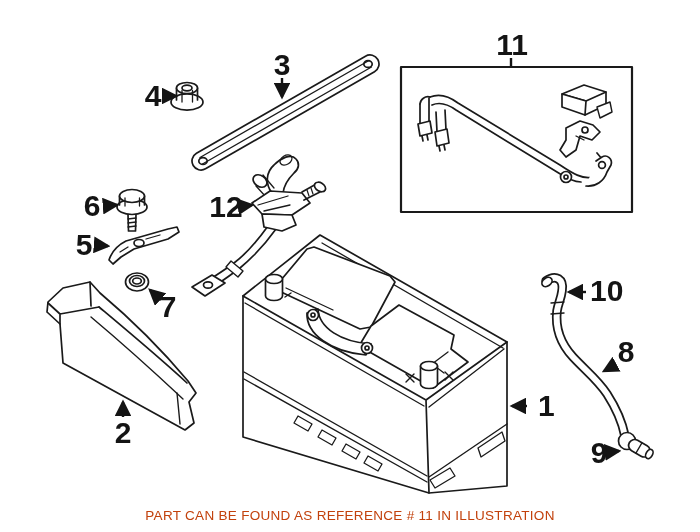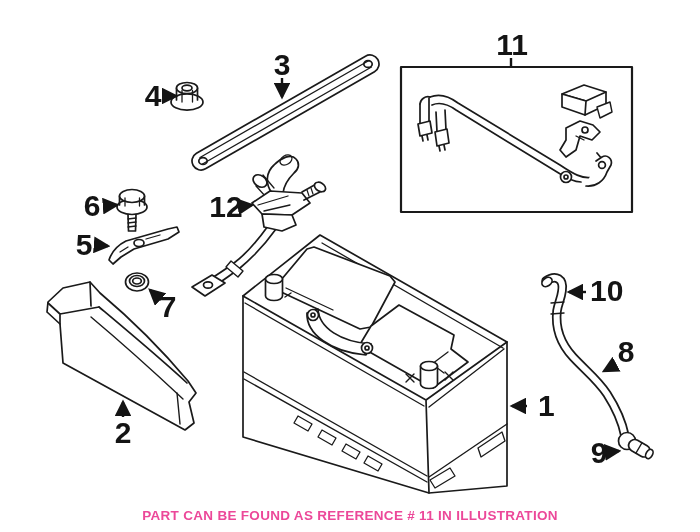--- a/index.html
+++ b/index.html
@@ -9,22 +9,22 @@
     font-family:"Liberation Sans", sans-serif;
   }
   #stage svg { position:absolute; left:0; top:0; }
   .callout-num {
     font-family:"Liberation Sans", sans-serif;
     font-size:30px; font-weight:700; fill:#141414;
   }
   .caption {
     position:absolute; left:0; right:0; top:508px;
     text-align:center;
-    font-size:13.5px; font-weight:bold; letter-spacing:.3px;
-    color:#ec4899;
+    font-size:13.5px; font-weight:normal; letter-spacing:.3px;
+    color:#c2410c;
   }
 </style>
 </head>
 <body>
 
 <div id="stage">
 <svg width="700" height="532" viewBox="0 0 700 532">
   <defs>
     <marker id="arr" viewBox="0 0 10 10" refX="8.5" refY="5" markerWidth="7" markerHeight="7" orient="auto">
       <path d="M0,0 L10,5 L0,10 Z" fill="#141414"></path>

